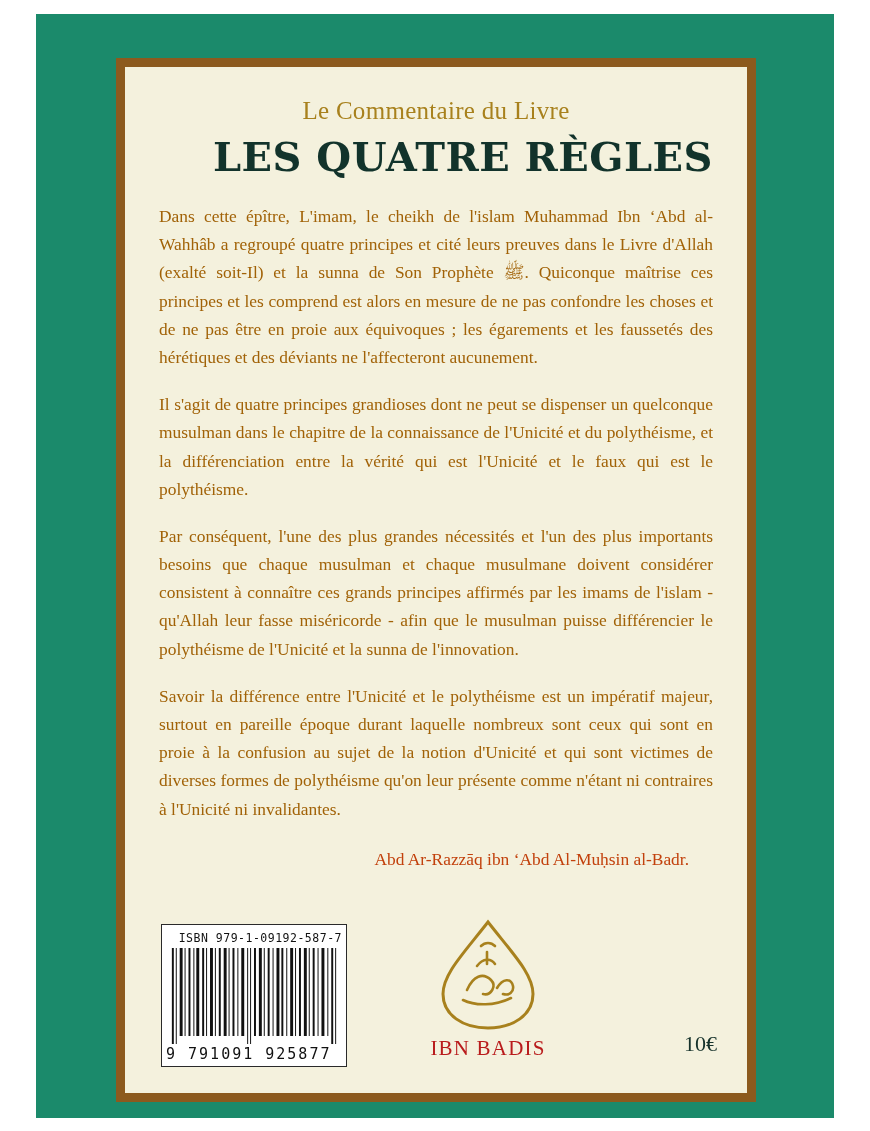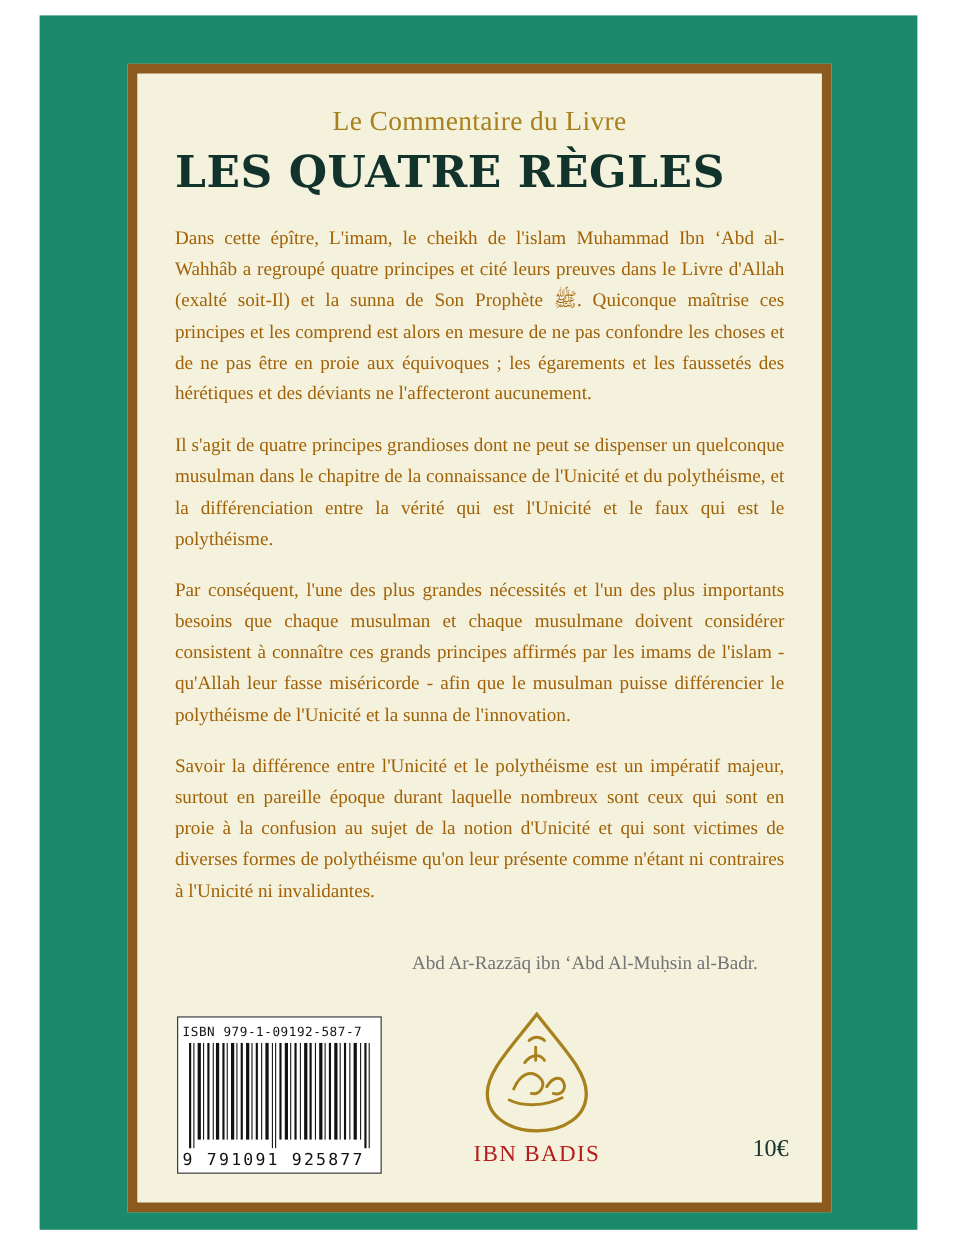--- a/index.html
+++ b/index.html
@@ -52,44 +52,44 @@
   }
   .supra-title {
     text-align: center;
     color: #a8811d;
     font-size: 25px;
     letter-spacing: 0.3px;
     margin: 4px 0 2px 0;
     font-family: "Liberation Serif", serif;
   }
   .main-title {
-    text-align: left;
+    text-align: right;
     color: #12332b;
     font-size: 40px;
     font-weight: bold;
     letter-spacing: 0.5px;
     margin: 8px 0 22px 0;
     font-family: "DejaVu Serif", serif;
   }
   .body-text p {
     color: #a16207;
     font-size: 17.4px;
     line-height: 1.62;
     text-align: justify;
     margin: 0 0 19px 0;
     font-family: "Liberation Serif", serif;
   }
   .body-text p:last-child {
     margin-bottom: 0;
   }
   .signature {
-    color: #737373;
+    color: #c2410c;
     font-size: 17.4px;
     text-align: right;
-    margin: 42px 24px 0 0;
+    margin: 26px 24px 0 0;
     font-family: "Liberation Serif", serif;
   }
   
   .bottom-row {
     position: absolute;
     left: 0;
     right: 0;
     bottom: 18px;
     height: 180px;
   }
@@ -100,21 +100,21 @@
     width: 186px;
     background: #ffffff;
     border: 1px solid #2a2a2a;
     padding: 4px 4px 2px 4px;
     box-sizing: border-box;
   }
   .isbn-text {
     font-family: "DejaVu Sans Mono", monospace;
     font-size: 11.5px;
     color: #111;
-    text-align: left;
+    text-align: right;
     letter-spacing: 0.5px;
     padding: 2px 0 3px 0;
   }
   .barcode {
     height: 96px;
     width: 100%;
     display: block;
   }
   .barcode-digits {
     font-family: "DejaVu Sans Mono", monospace;

